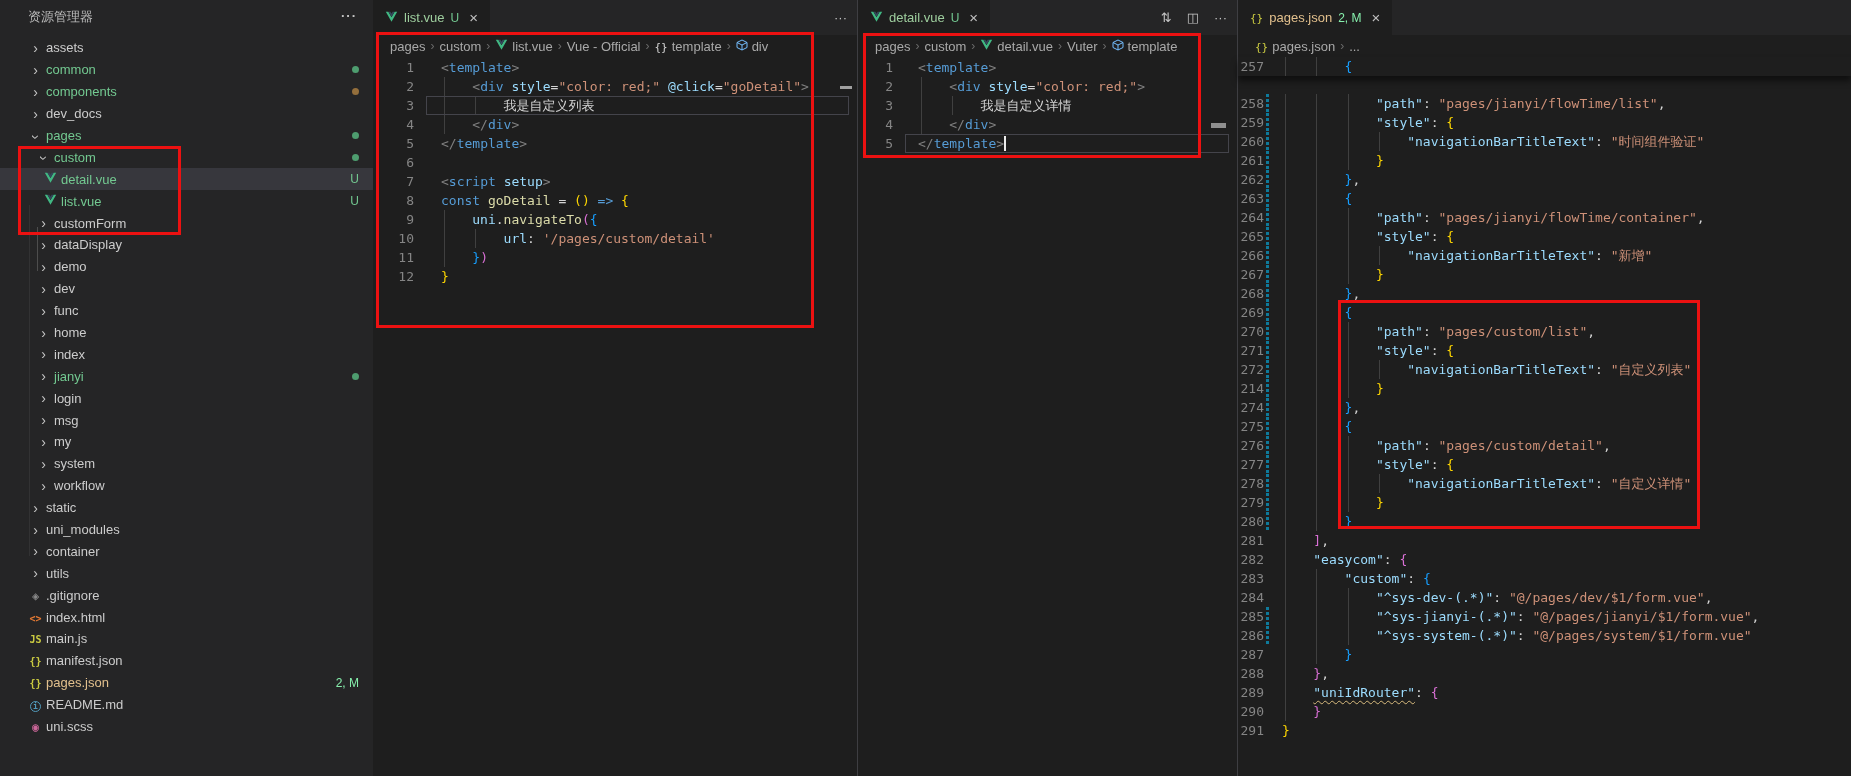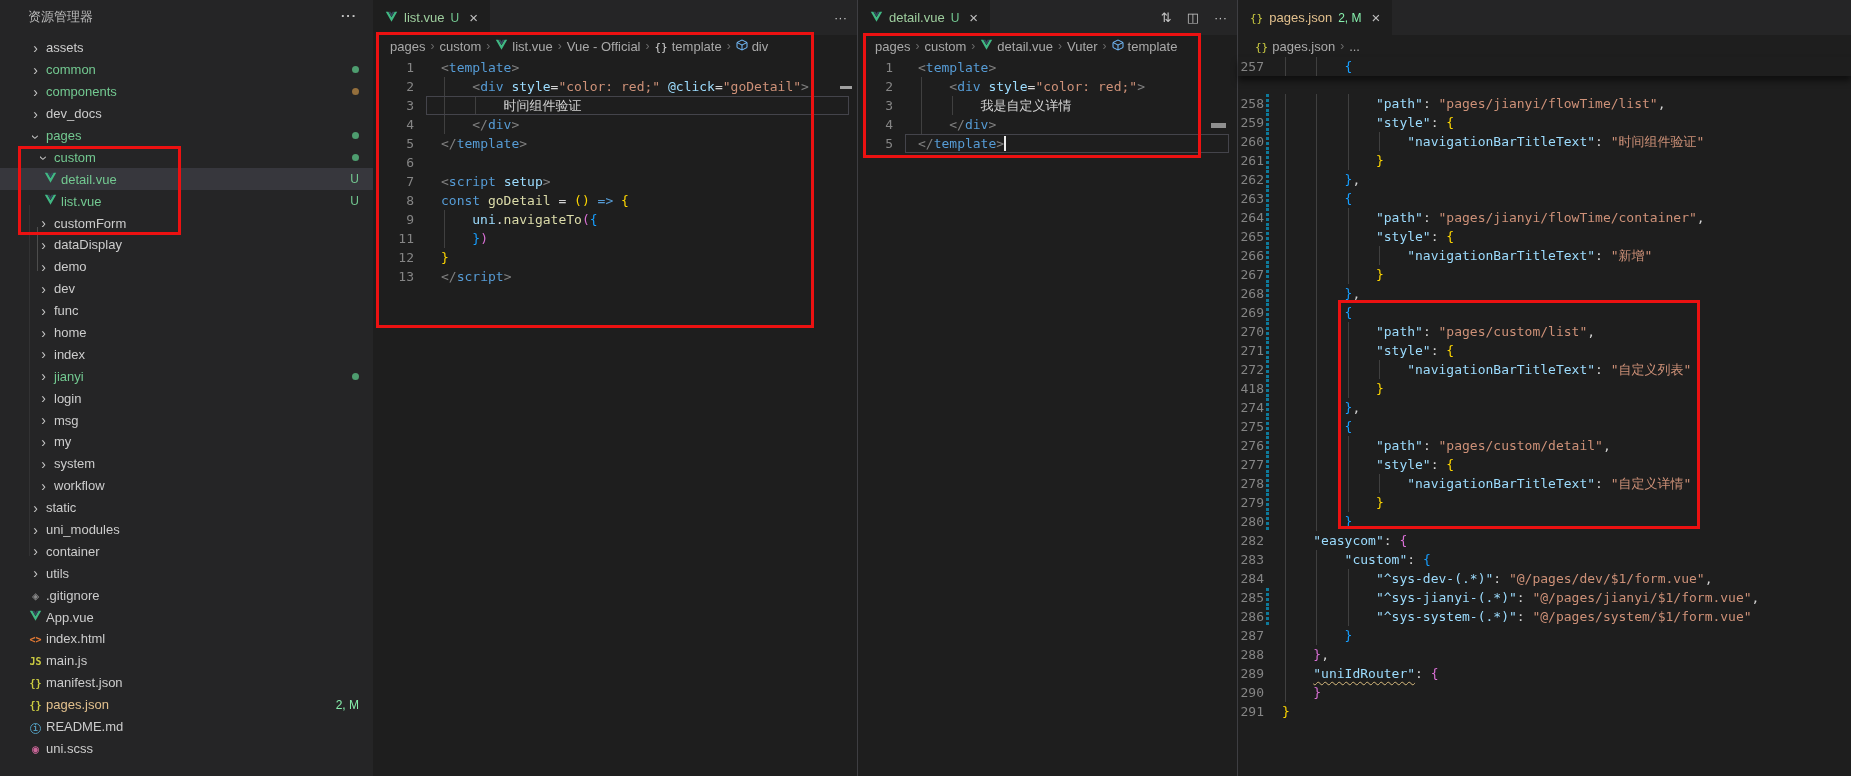--- a/index.html
+++ b/index.html
@@ -234,30 +234,20 @@
         <span class="chev">›</span>
         <span class="lbl">utils</span>
         <span class="right"></span>
       </div>
       <div class="row" style="padding-left: 28px;">
         <span><span class="fi gr">◈</span></span>
         <span class="lbl">.gitignore</span>
         <span class="right"></span>
       </div>
       <div class="row" style="padding-left: 28px;">
-        <span><span class="vueic">
-            <svg width="13" height="13" viewBox="0 0 24 24">
-              <path fill="#41b883" d="M1.5 3h4.6L12 13.2 17.9 3h4.6L12 21.5z"></path>
-              <path fill="#34495e" d="M6.6 3h3.2L12 6.9 14.2 3h3.2L12 12.4z"></path>
-            </svg>
-          </span></span>
-        <span class="lbl">App.vue</span>
-        <span class="right"></span>
-      </div>
-      <div class="row" style="padding-left: 28px;">
         <span><span class="fi o">&lt;&gt;</span></span>
         <span class="lbl">index.html</span>
         <span class="right"></span>
       </div>
       <div class="row" style="padding-left: 28px;">
         <span><span class="fi y">JS</span></span>
         <span class="lbl">main.js</span>
         <span class="right"></span>
       </div>
       <div class="row" style="padding-left: 28px;">
@@ -331,30 +321,30 @@
       <span class="citem">
         <span><svg width="12" height="12" viewBox="0 0 12 12" style="fill:none;stroke:#75beff;stroke-width:1">
             <path d="M6 1 L11 3.5 L11 8.5 L6 11 L1 8.5 L1 3.5 Z M1 3.5 L6 6 L11 3.5 M6 6 L6 11"></path>
           </svg></span>
         <span>div</span>
       </span>
     </div>
   <div class="code">
       <div class="line"><span class="ln">1</span><span class="ct" style="padding-left: 0ch;"><span class="p">&lt;</span><span class="t">template</span><span class="p">&gt;</span></span></div>
       <div class="line"><span class="ln">2</span><span class="ct" style="padding-left: 4ch;"><span class="guide" style="left: calc(0ch + 3px);"></span><span class="p">&lt;</span><span class="t">div</span><span class="w"> </span><span class="a">style</span><span class="w">=</span><span class="s">"color: red;"</span><span class="w"> </span><span class="a">@click</span><span class="w">=</span><span class="s">"goDetail"</span><span class="p">&gt;</span></span></div>
-      <div class="line cur"><span class="ln">3</span><span class="ct" style="padding-left: 8ch;"><span class="guide" style="left: calc(0ch + 3px);"></span><span class="guide" style="left: calc(4ch + 3px);"></span><span class="w">时间组件验证</span></span></div>
+      <div class="line cur"><span class="ln">3</span><span class="ct" style="padding-left: 8ch;"><span class="guide" style="left: calc(0ch + 3px);"></span><span class="guide" style="left: calc(4ch + 3px);"></span><span class="w">我是自定义列表</span></span></div>
       <div class="line"><span class="ln">4</span><span class="ct" style="padding-left: 4ch;"><span class="guide" style="left: calc(0ch + 3px);"></span><span class="p">&lt;/</span><span class="t">div</span><span class="p">&gt;</span></span></div>
       <div class="line"><span class="ln">5</span><span class="ct" style="padding-left: 0ch;"><span class="p">&lt;/</span><span class="t">template</span><span class="p">&gt;</span></span></div>
       <div class="line"><span class="ln">6</span><span class="ct" style="padding-left: 0ch;"></span></div>
       <div class="line"><span class="ln">7</span><span class="ct" style="padding-left: 0ch;"><span class="p">&lt;</span><span class="t">script</span><span class="w"> </span><span class="a">setup</span><span class="p">&gt;</span></span></div>
       <div class="line"><span class="ln">8</span><span class="ct" style="padding-left: 0ch;"><span class="k">const</span><span class="w"> </span><span class="f">goDetail</span><span class="w"> = </span><span class="b1">()</span><span class="w"> </span><span class="k">=&gt;</span><span class="w"> </span><span class="b1">{</span></span></div>
       <div class="line"><span class="ln">9</span><span class="ct" style="padding-left: 4ch;"><span class="guide" style="left: calc(0ch + 3px);"></span><span class="v">uni</span><span class="w">.</span><span class="f">navigateTo</span><span class="b2">(</span><span class="b3">{</span></span></div>
+      <div class="line"><span class="ln">10</span><span class="ct" style="padding-left: 8ch;"><span class="guide" style="left: calc(0ch + 3px);"></span><span class="guide" style="left: calc(4ch + 3px);"></span><span class="a">url</span><span class="w">: </span><span class="s">'/pages/custom/detail'</span></span></div>
       <div class="line"><span class="ln">11</span><span class="ct" style="padding-left: 4ch;"><span class="guide" style="left: calc(0ch + 3px);"></span><span class="b3">}</span><span class="b2">)</span></span></div>
       <div class="line"><span class="ln">12</span><span class="ct" style="padding-left: 0ch;"><span class="b1">}</span></span></div>
-      <div class="line"><span class="ln">13</span><span class="ct" style="padding-left: 0ch;"><span class="p">&lt;/</span><span class="t">script</span><span class="p">&gt;</span></span></div>
     </div>
   <div class="ovmark" style="left:467px; top:86px; width:12px; height:3px; background:#a0a0a0;"></div>
 </div>
 
 <div class="pane" id="pane1">
   <div class="tabbar">
     <div class="tab">
       <span class="ticon"><svg width="13" height="13" viewBox="0 0 24 24">
             <path fill="#41b883" d="M1.5 3h4.6L12 13.2 17.9 3h4.6L12 21.5z"></path>
             <path fill="#34495e" d="M6.6 3h3.2L12 6.9 14.2 3h3.2L12 12.4z"></path>
@@ -436,28 +426,29 @@
       <div class="line"><span class="ln">263</span><span class="mod"></span><span class="ct" style="padding-left: 8ch;"><span class="guide" style="left: calc(0ch + 3px);"></span><span class="guide" style="left: calc(4ch + 3px);"></span><span class="b3">{</span></span></div>
       <div class="line"><span class="ln">264</span><span class="mod"></span><span class="ct" style="padding-left: 12ch;"><span class="guide" style="left: calc(0ch + 3px);"></span><span class="guide" style="left: calc(4ch + 3px);"></span><span class="guide" style="left: calc(8ch + 3px);"></span><span class="j">"path"</span><span class="w">: </span><span class="s">"pages/jianyi/flowTime/container"</span><span class="w">,</span></span></div>
       <div class="line"><span class="ln">265</span><span class="mod"></span><span class="ct" style="padding-left: 12ch;"><span class="guide" style="left: calc(0ch + 3px);"></span><span class="guide" style="left: calc(4ch + 3px);"></span><span class="guide" style="left: calc(8ch + 3px);"></span><span class="j">"style"</span><span class="w">: </span><span class="b1">{</span></span></div>
       <div class="line"><span class="ln">266</span><span class="mod"></span><span class="ct" style="padding-left: 16ch;"><span class="guide" style="left: calc(0ch + 3px);"></span><span class="guide" style="left: calc(4ch + 3px);"></span><span class="guide" style="left: calc(8ch + 3px);"></span><span class="guide" style="left: calc(12ch + 3px);"></span><span class="j">"navigationBarTitleText"</span><span class="w">: </span><span class="s">"新增"</span></span></div>
       <div class="line"><span class="ln">267</span><span class="mod"></span><span class="ct" style="padding-left: 12ch;"><span class="guide" style="left: calc(0ch + 3px);"></span><span class="guide" style="left: calc(4ch + 3px);"></span><span class="guide" style="left: calc(8ch + 3px);"></span><span class="b1">}</span></span></div>
       <div class="line"><span class="ln">268</span><span class="mod"></span><span class="ct" style="padding-left: 8ch;"><span class="guide" style="left: calc(0ch + 3px);"></span><span class="guide" style="left: calc(4ch + 3px);"></span><span class="b3">}</span><span class="w">,</span></span></div>
       <div class="line"><span class="ln">269</span><span class="mod"></span><span class="ct" style="padding-left: 8ch;"><span class="guide" style="left: calc(0ch + 3px);"></span><span class="guide" style="left: calc(4ch + 3px);"></span><span class="b3">{</span></span></div>
       <div class="line"><span class="ln">270</span><span class="mod"></span><span class="ct" style="padding-left: 12ch;"><span class="guide" style="left: calc(0ch + 3px);"></span><span class="guide" style="left: calc(4ch + 3px);"></span><span class="guide" style="left: calc(8ch + 3px);"></span><span class="j">"path"</span><span class="w">: </span><span class="s">"pages/custom/list"</span><span class="w">,</span></span></div>
       <div class="line"><span class="ln">271</span><span class="mod"></span><span class="ct" style="padding-left: 12ch;"><span class="guide" style="left: calc(0ch + 3px);"></span><span class="guide" style="left: calc(4ch + 3px);"></span><span class="guide" style="left: calc(8ch + 3px);"></span><span class="j">"style"</span><span class="w">: </span><span class="b1">{</span></span></div>
       <div class="line"><span class="ln">272</span><span class="mod"></span><span class="ct" style="padding-left: 16ch;"><span class="guide" style="left: calc(0ch + 3px);"></span><span class="guide" style="left: calc(4ch + 3px);"></span><span class="guide" style="left: calc(8ch + 3px);"></span><span class="guide" style="left: calc(12ch + 3px);"></span><span class="j">"navigationBarTitleText"</span><span class="w">: </span><span class="s">"自定义列表"</span></span></div>
-      <div class="line"><span class="ln">418</span><span class="mod"></span><span class="ct" style="padding-left: 12ch;"><span class="guide" style="left: calc(0ch + 3px);"></span><span class="guide" style="left: calc(4ch + 3px);"></span><span class="guide" style="left: calc(8ch + 3px);"></span><span class="b1">}</span></span></div>
+      <div class="line"><span class="ln">214</span><span class="mod"></span><span class="ct" style="padding-left: 12ch;"><span class="guide" style="left: calc(0ch + 3px);"></span><span class="guide" style="left: calc(4ch + 3px);"></span><span class="guide" style="left: calc(8ch + 3px);"></span><span class="b1">}</span></span></div>
       <div class="line"><span class="ln">274</span><span class="mod"></span><span class="ct" style="padding-left: 8ch;"><span class="guide" style="left: calc(0ch + 3px);"></span><span class="guide" style="left: calc(4ch + 3px);"></span><span class="b3">}</span><span class="w">,</span></span></div>
       <div class="line"><span class="ln">275</span><span class="mod"></span><span class="ct" style="padding-left: 8ch;"><span class="guide" style="left: calc(0ch + 3px);"></span><span class="guide" style="left: calc(4ch + 3px);"></span><span class="b3">{</span></span></div>
       <div class="line"><span class="ln">276</span><span class="mod"></span><span class="ct" style="padding-left: 12ch;"><span class="guide" style="left: calc(0ch + 3px);"></span><span class="guide" style="left: calc(4ch + 3px);"></span><span class="guide" style="left: calc(8ch + 3px);"></span><span class="j">"path"</span><span class="w">: </span><span class="s">"pages/custom/detail"</span><span class="w">,</span></span></div>
       <div class="line"><span class="ln">277</span><span class="mod"></span><span class="ct" style="padding-left: 12ch;"><span class="guide" style="left: calc(0ch + 3px);"></span><span class="guide" style="left: calc(4ch + 3px);"></span><span class="guide" style="left: calc(8ch + 3px);"></span><span class="j">"style"</span><span class="w">: </span><span class="b1">{</span></span></div>
       <div class="line"><span class="ln">278</span><span class="mod"></span><span class="ct" style="padding-left: 16ch;"><span class="guide" style="left: calc(0ch + 3px);"></span><span class="guide" style="left: calc(4ch + 3px);"></span><span class="guide" style="left: calc(8ch + 3px);"></span><span class="guide" style="left: calc(12ch + 3px);"></span><span class="j">"navigationBarTitleText"</span><span class="w">: </span><span class="s">"自定义详情"</span></span></div>
       <div class="line"><span class="ln">279</span><span class="mod"></span><span class="ct" style="padding-left: 12ch;"><span class="guide" style="left: calc(0ch + 3px);"></span><span class="guide" style="left: calc(4ch + 3px);"></span><span class="guide" style="left: calc(8ch + 3px);"></span><span class="b1">}</span></span></div>
       <div class="line"><span class="ln">280</span><span class="mod"></span><span class="ct" style="padding-left: 8ch;"><span class="guide" style="left: calc(0ch + 3px);"></span><span class="guide" style="left: calc(4ch + 3px);"></span><span class="b3">}</span></span></div>
+      <div class="line"><span class="ln">281</span><span class="ct" style="padding-left: 4ch;"><span class="guide" style="left: calc(0ch + 3px);"></span><span class="b2">]</span><span class="w">,</span></span></div>
       <div class="line"><span class="ln">282</span><span class="ct" style="padding-left: 4ch;"><span class="guide" style="left: calc(0ch + 3px);"></span><span class="j">"easycom"</span><span class="w">: </span><span class="b2">{</span></span></div>
       <div class="line"><span class="ln">283</span><span class="ct" style="padding-left: 8ch;"><span class="guide" style="left: calc(0ch + 3px);"></span><span class="guide" style="left: calc(4ch + 3px);"></span><span class="j">"custom"</span><span class="w">: </span><span class="b3">{</span></span></div>
       <div class="line"><span class="ln">284</span><span class="ct" style="padding-left: 12ch;"><span class="guide" style="left: calc(0ch + 3px);"></span><span class="guide" style="left: calc(4ch + 3px);"></span><span class="guide" style="left: calc(8ch + 3px);"></span><span class="j">"^sys-dev-(.*)"</span><span class="w">: </span><span class="s">"@/pages/dev/$1/form.vue"</span><span class="w">,</span></span></div>
       <div class="line"><span class="ln">285</span><span class="mod"></span><span class="ct" style="padding-left: 12ch;"><span class="guide" style="left: calc(0ch + 3px);"></span><span class="guide" style="left: calc(4ch + 3px);"></span><span class="guide" style="left: calc(8ch + 3px);"></span><span class="j">"^sys-jianyi-(.*)"</span><span class="w">: </span><span class="s">"@/pages/jianyi/$1/form.vue"</span><span class="w">,</span></span></div>
       <div class="line"><span class="ln">286</span><span class="mod"></span><span class="ct" style="padding-left: 12ch;"><span class="guide" style="left: calc(0ch + 3px);"></span><span class="guide" style="left: calc(4ch + 3px);"></span><span class="guide" style="left: calc(8ch + 3px);"></span><span class="j">"^sys-system-(.*)"</span><span class="w">: </span><span class="s">"@/pages/system/$1/form.vue"</span></span></div>
       <div class="line"><span class="ln">287</span><span class="ct" style="padding-left: 8ch;"><span class="guide" style="left: calc(0ch + 3px);"></span><span class="guide" style="left: calc(4ch + 3px);"></span><span class="b3">}</span></span></div>
       <div class="line"><span class="ln">288</span><span class="ct" style="padding-left: 4ch;"><span class="guide" style="left: calc(0ch + 3px);"></span><span class="b2">}</span><span class="w">,</span></span></div>
       <div class="line"><span class="ln">289</span><span class="ct" style="padding-left: 4ch;"><span class="guide" style="left: calc(0ch + 3px);"></span><span class="jw">"uniIdRouter"</span><span class="w">: </span><span class="b2">{</span></span></div>
       <div class="line"><span class="ln">290</span><span class="ct" style="padding-left: 4ch;"><span class="guide" style="left: calc(0ch + 3px);"></span><span class="b2">}</span></span></div>
       <div class="line"><span class="ln">291</span><span class="ct" style="padding-left: 0ch;"><span class="b1">}</span></span></div>

